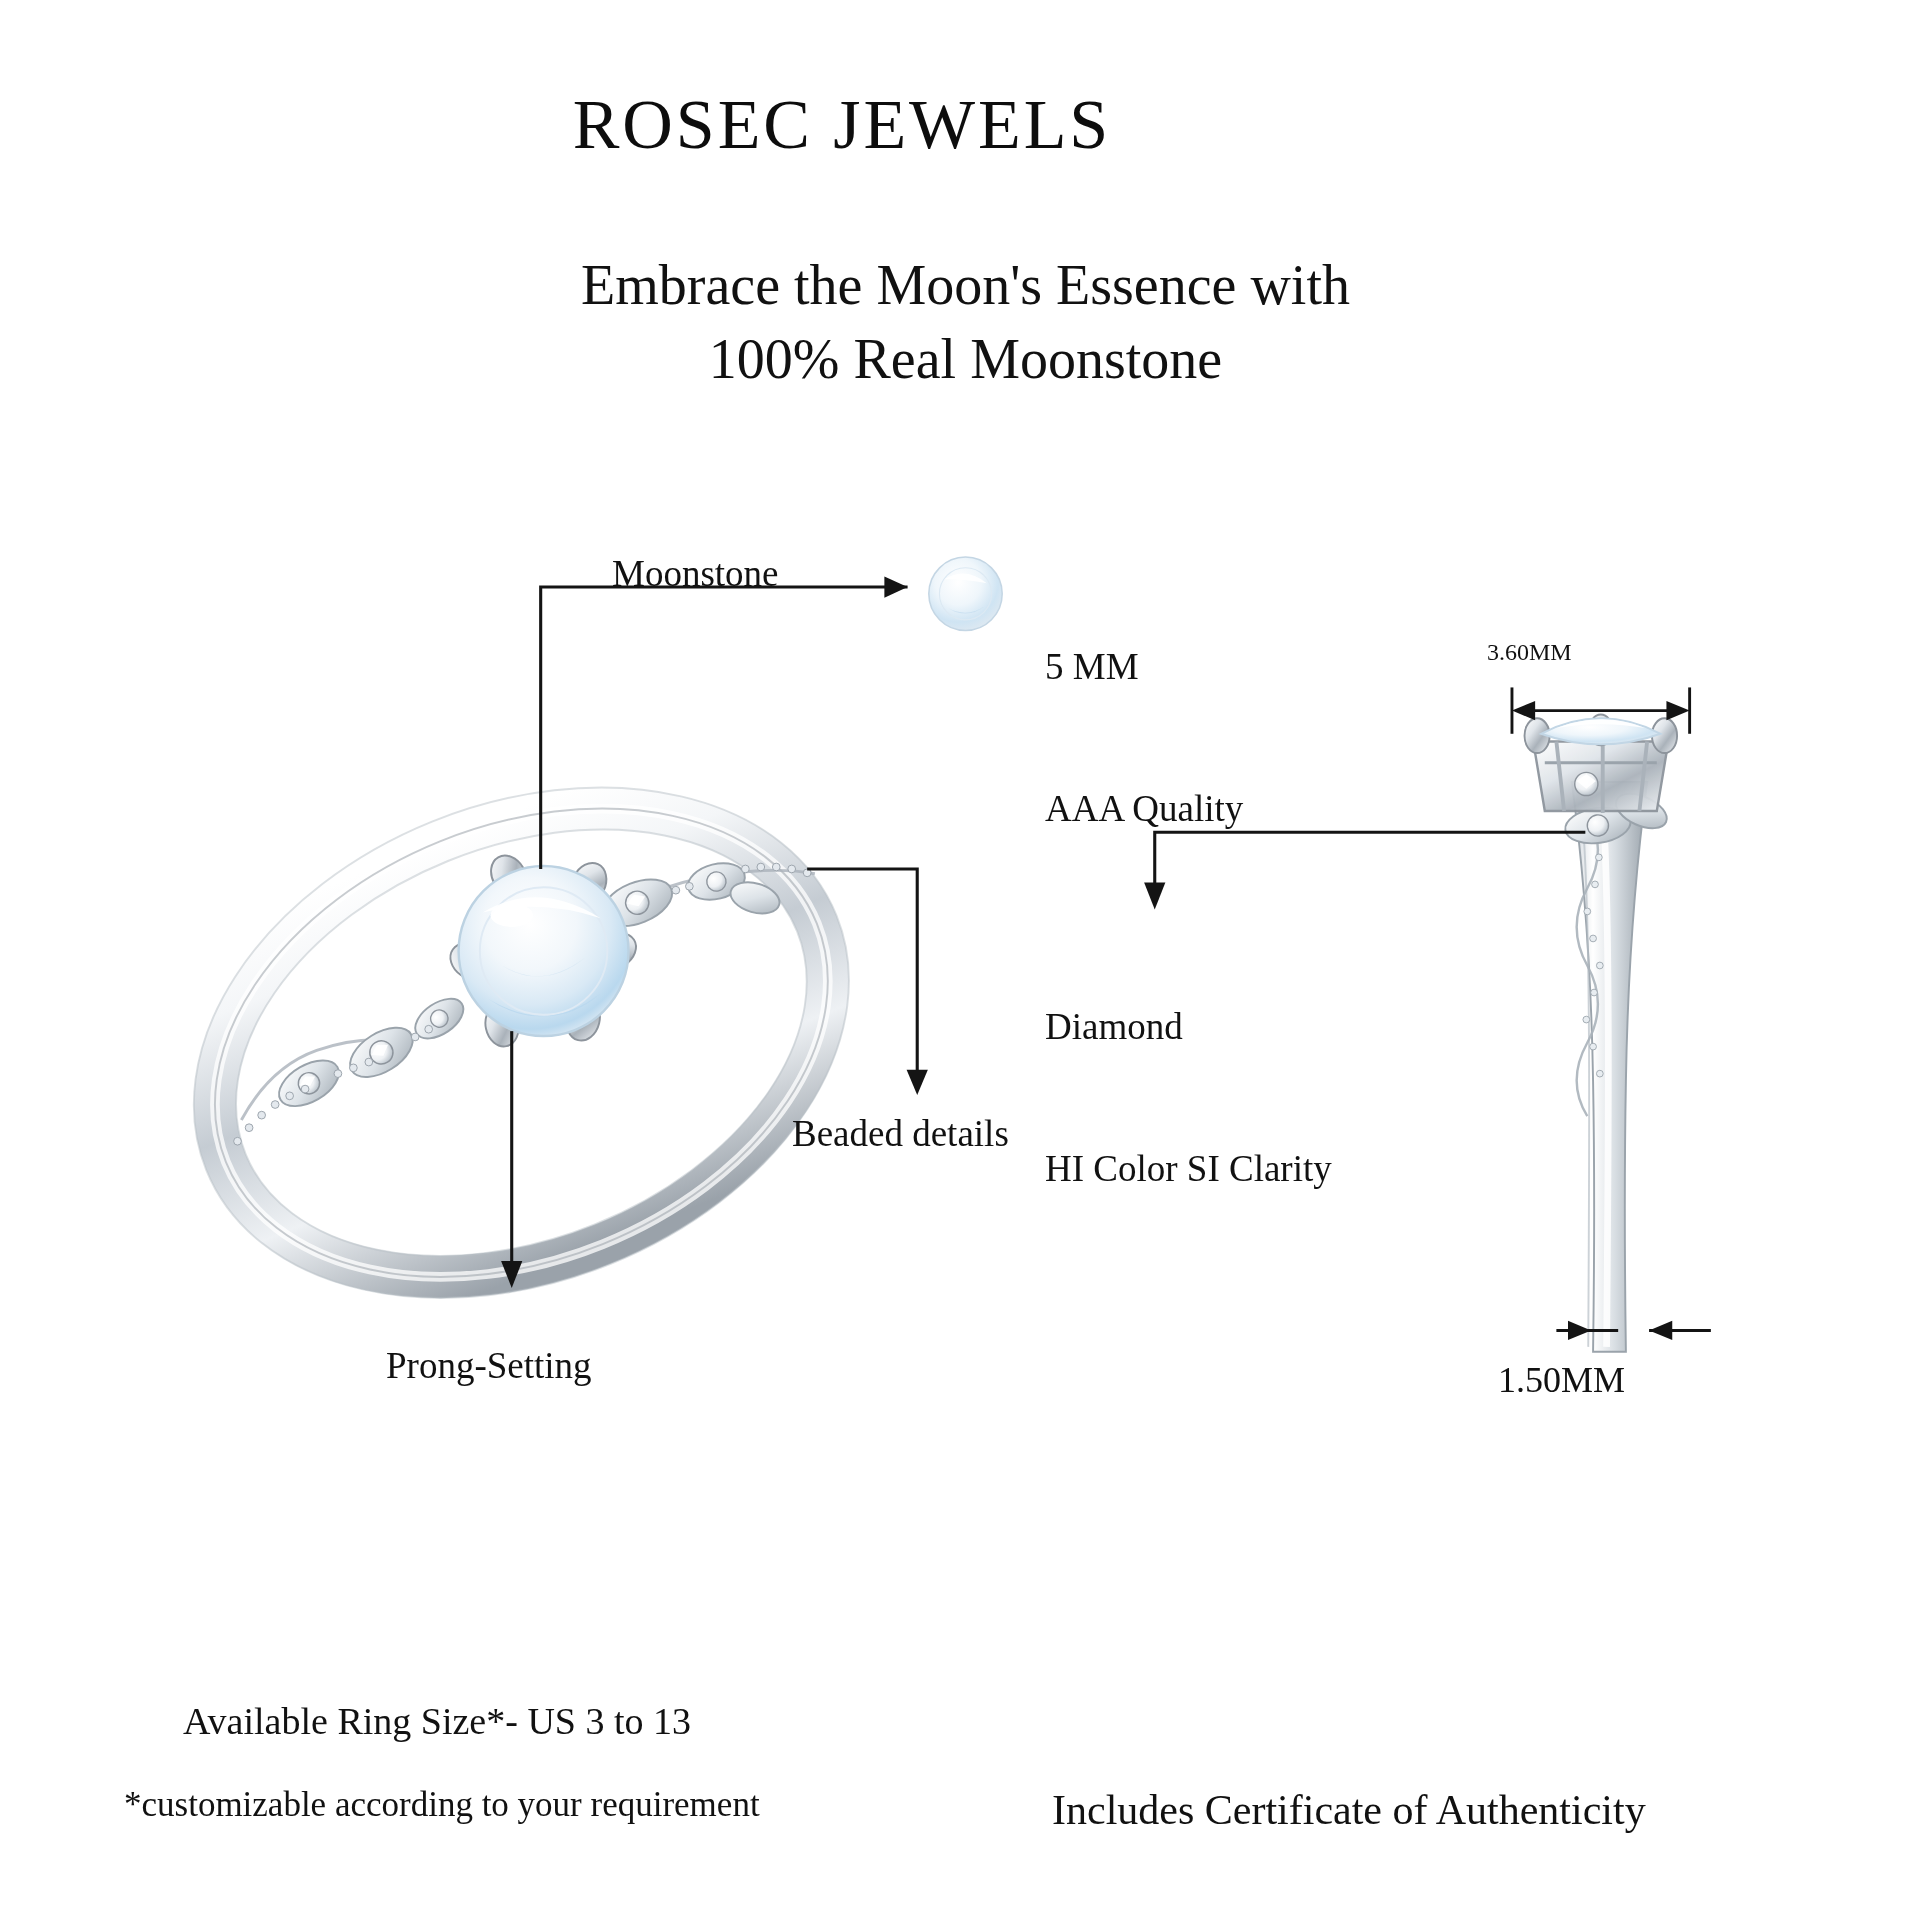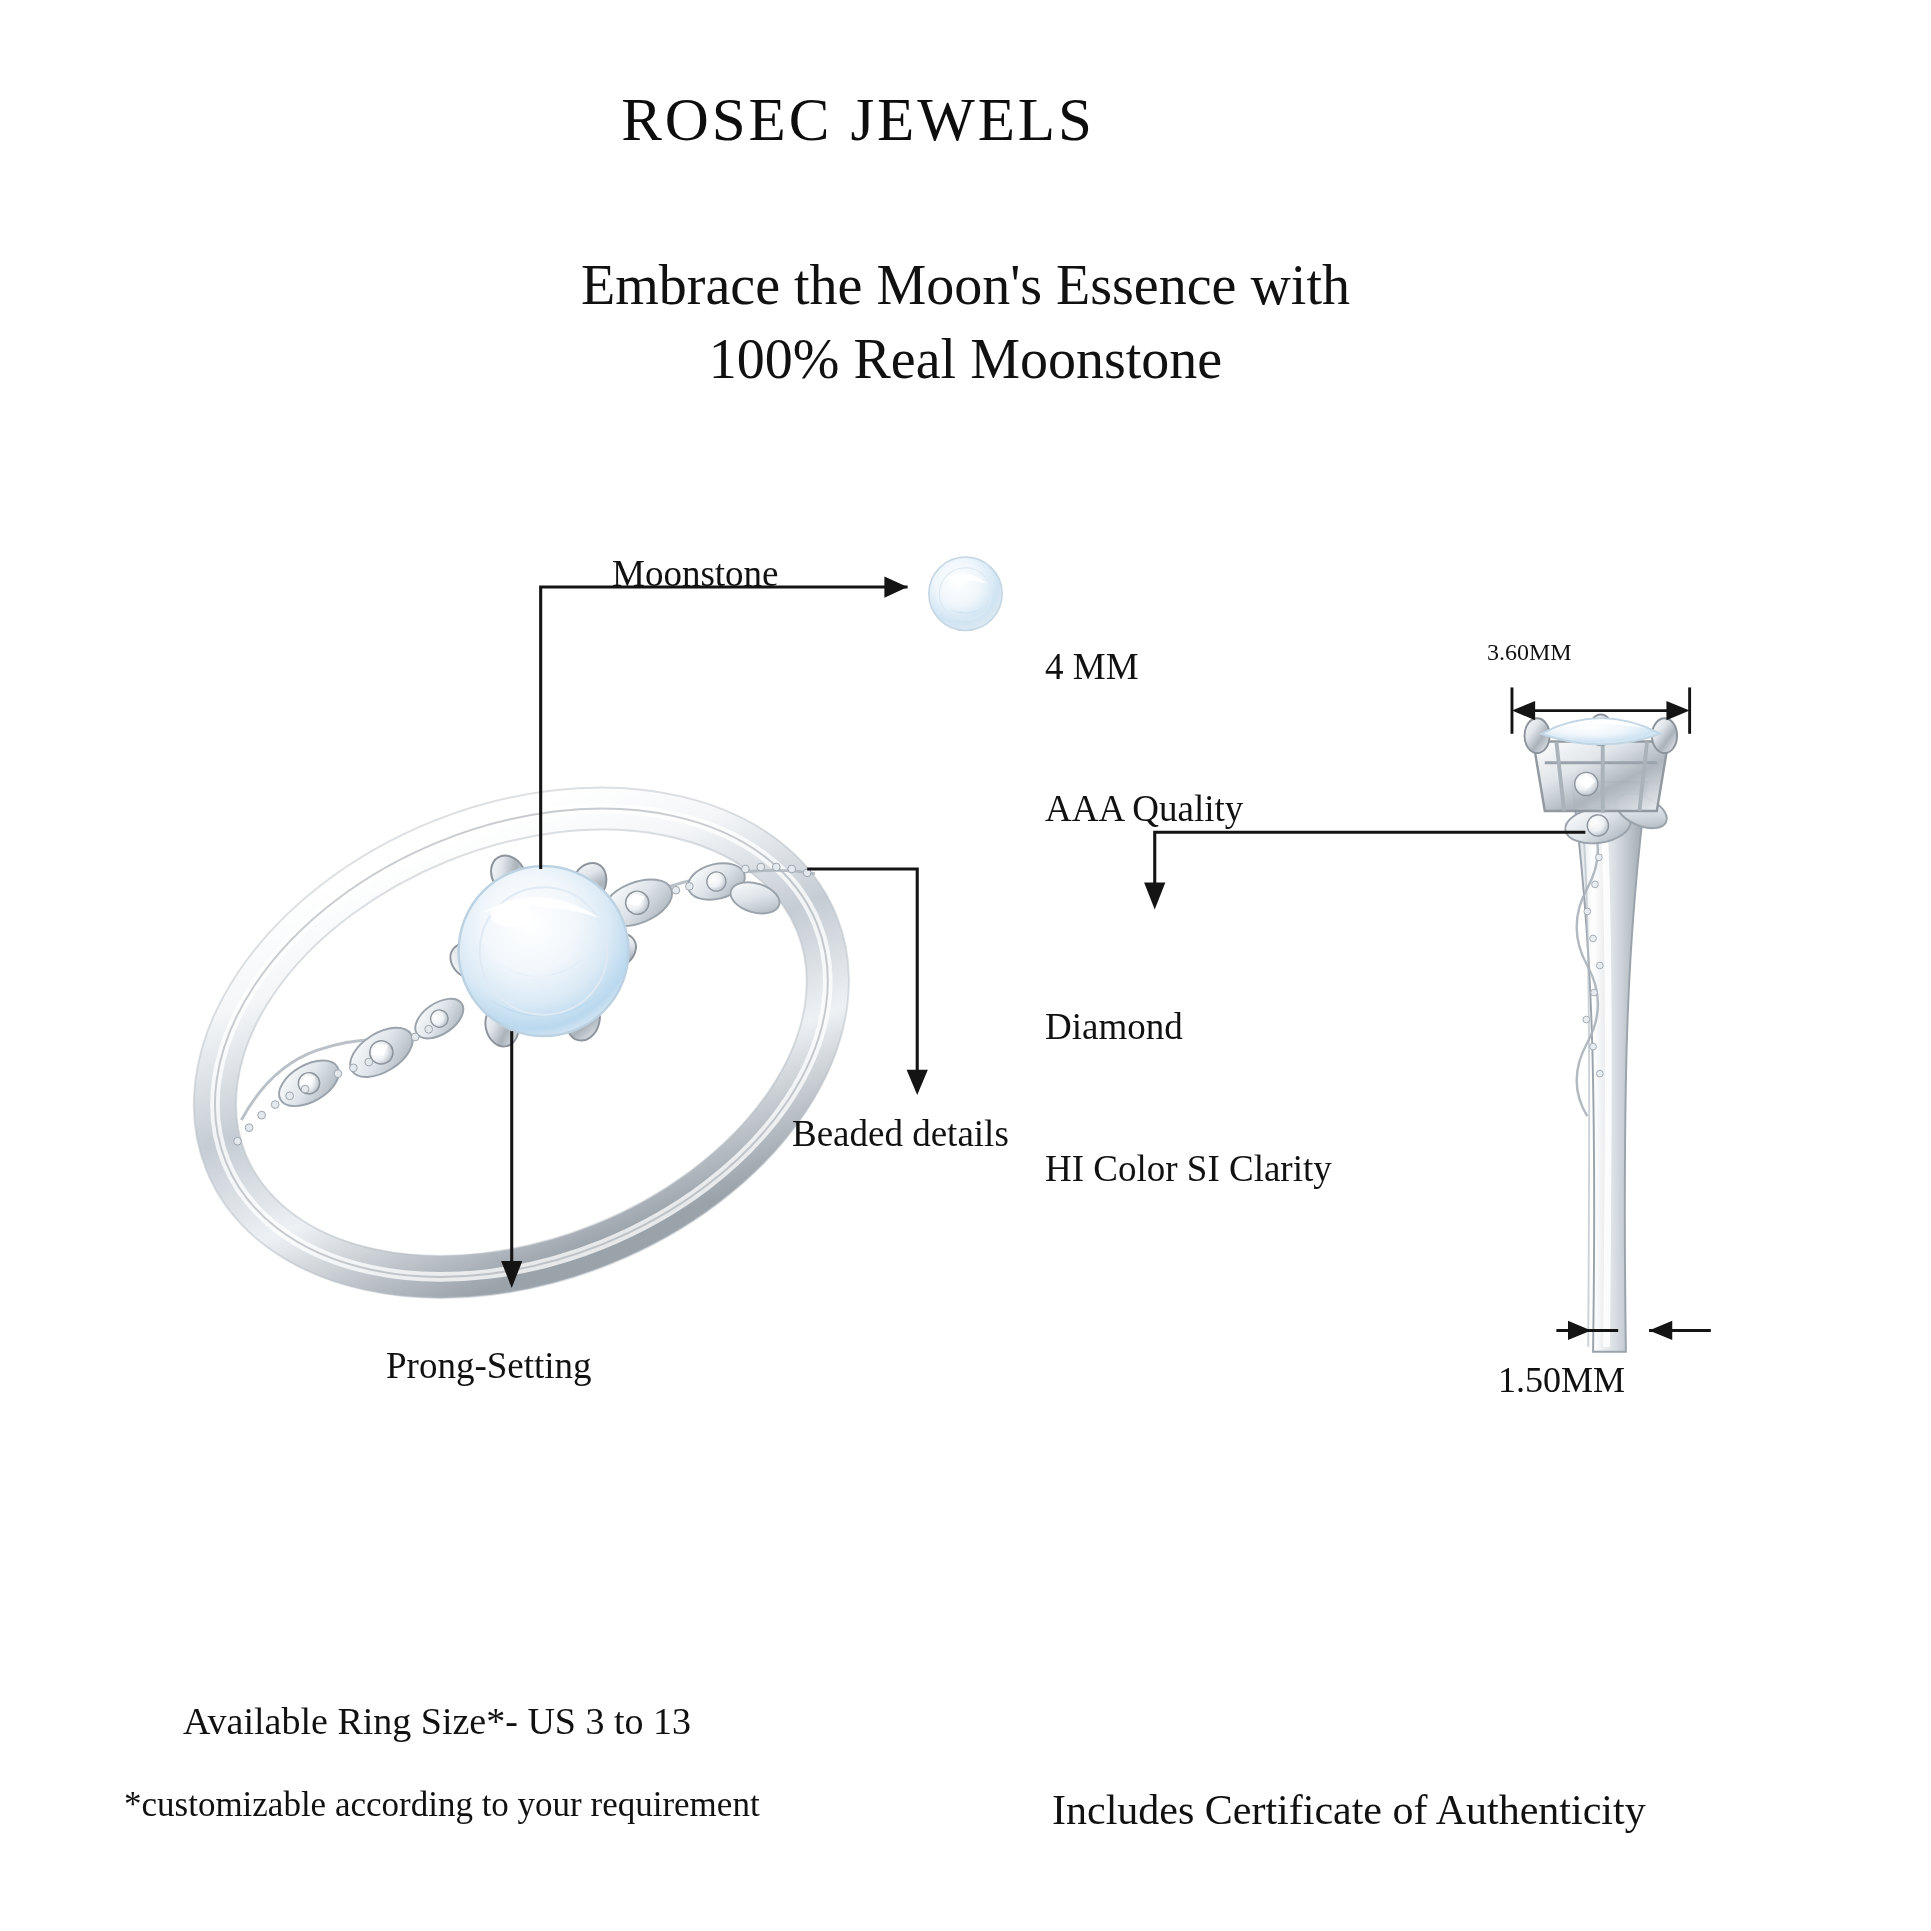--- a/index.html
+++ b/index.html
@@ -13,23 +13,23 @@
   }
   #page {
     position: relative;
     width: 1931px; height: 1931px;
     background: #ffffff;
   }
 
   
   .brand {
     position: absolute;
-    top: 85px; left: 16px; width: 1684px;
+    top: 85px; left: 0; width: 1684px;
     text-align: center;
-    font-size: 61px;
+    font-size: 70px;
     letter-spacing: 2.9px;
     font-weight: 400;
     font-family: "Liberation Serif", serif;
     color: #0d0d0d;
   }
   .tagline {
     position: absolute;
     top: 249px; left: 0; width: 1931px;
     text-align: center;
     font-size: 56px;
@@ -325,21 +325,21 @@
       <path d="M1612 1378 L1676 1378"></path>
       <path d="M1648 1378 L1624 1368 L1624 1388 Z" fill="#141414" stroke="none"></path>
       <path d="M1708 1378 L1772 1378"></path>
       <path d="M1708 1378 L1732 1368 L1732 1388 Z" fill="#141414" stroke="none"></path>
     </g>
   </svg>
 
   <div class="lbl lbl-moonstone">Moonstone</div>
 
   <div class="lbl lbl-gem-spec">
-    <div>4 MM</div>
+    <div>5 MM</div>
     <div>AAA Quality</div>
   </div>
 
   <div class="lbl lbl-beaded">Beaded details</div>
   <div class="lbl lbl-prong">Prong-Setting</div>
 
   <div class="lbl lbl-diamond">
     <div>Diamond</div>
     <div>HI Color SI Clarity</div>
   </div>

